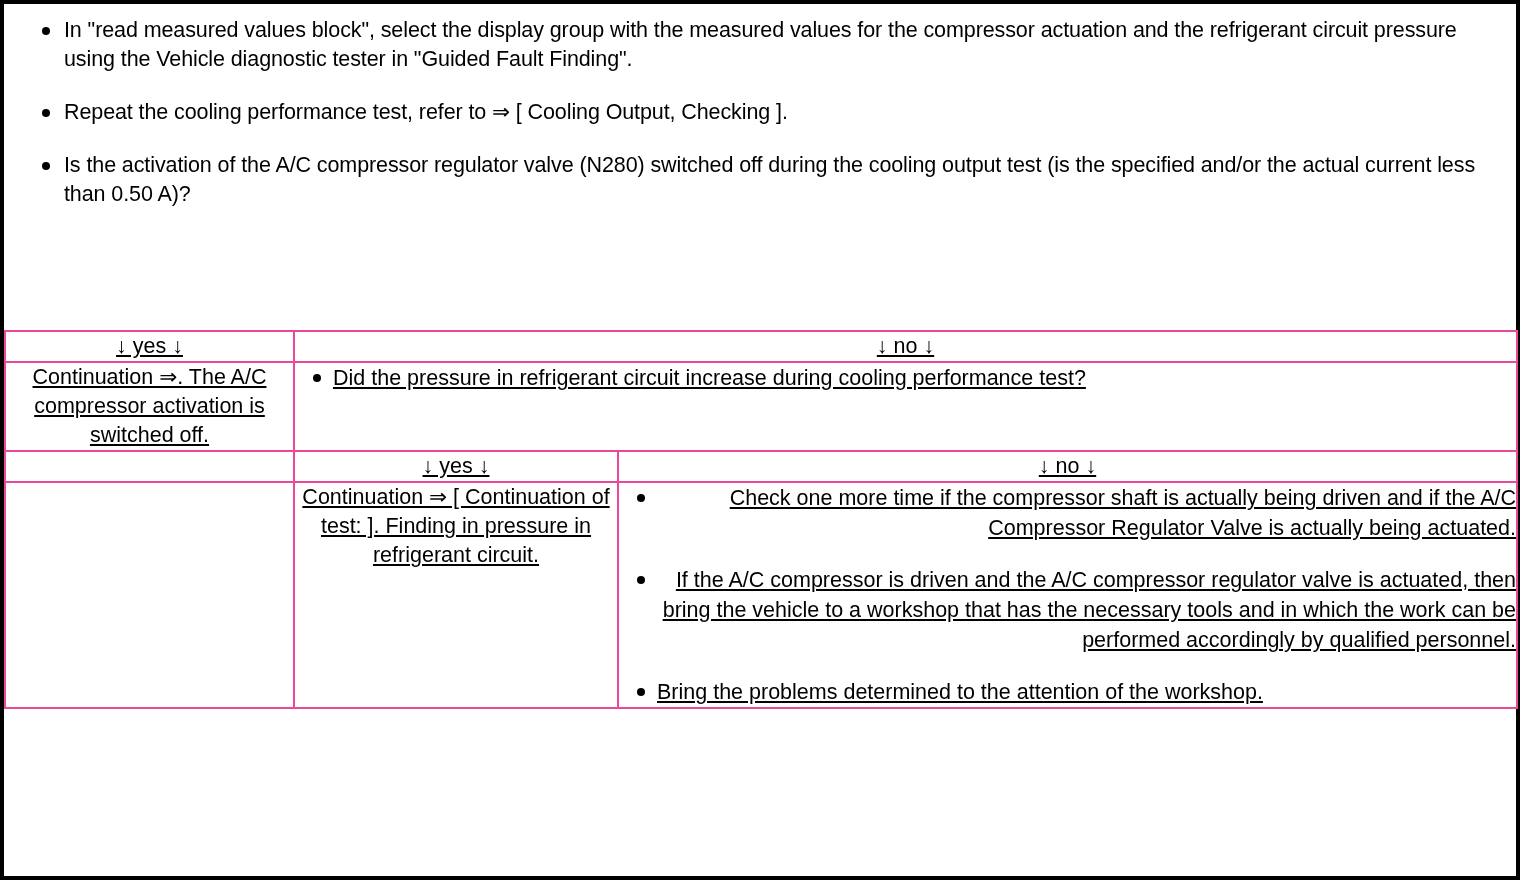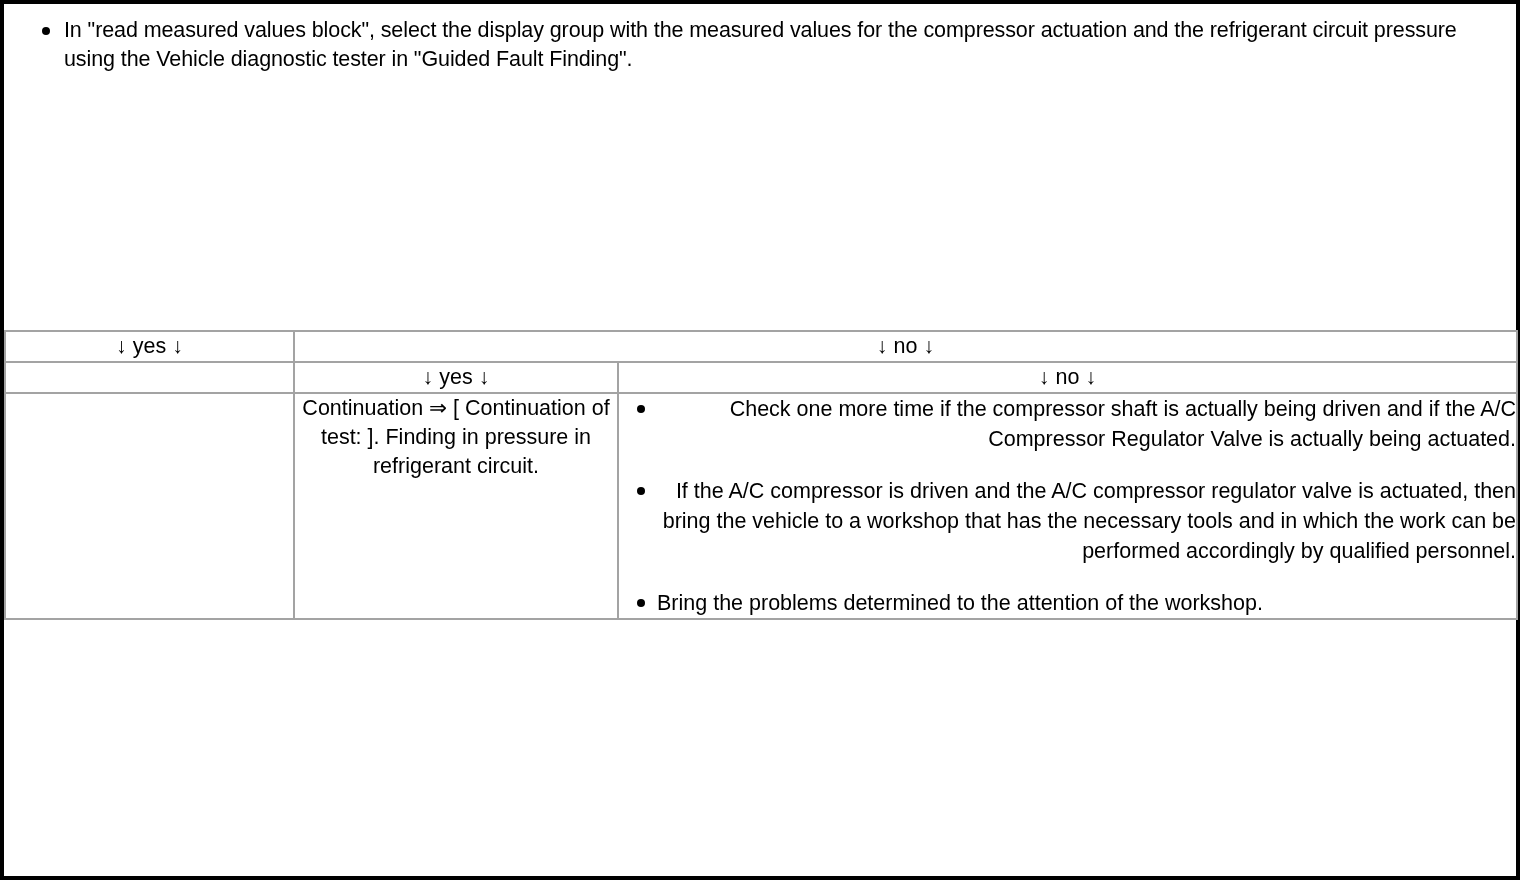--- a/index.html
+++ b/index.html
@@ -59,25 +59,26 @@
 
   
   table.decision {
     border-collapse: collapse;
     table-layout: fixed;
     width: 1512px;
     margin: 0;
   }
 
   table.decision td {
-    border: 2px solid #a3a3a3;
+    border: 2px solid #ec4899;
     vertical-align: top;
     padding: 0;
     font-size: 21.5px;
     line-height: 29px;
+    text-decoration: underline;
   }
   td.blank-cell-nb {
     border-left: 0;
   }
 
   .hdr {
     text-align: center;
     padding: 7px 4px 7px 4px;
     white-space: nowrap;
   }
@@ -132,36 +133,46 @@
   }
 </style>
 </head>
 <body>
 
 <div id="page">
 
   <div class="intro-block">
     <ul class="bullets">
       <li>In "read measured values block", select the display group with the measured values for the compressor actuation and the refrigerant circuit pressure using the Vehicle diagnostic tester in "Guided Fault Finding".</li>
+      <li>Repeat the cooling performance test, refer to ⇒ [ Cooling Output, Checking ].</li>
+      <li>Is the activation of the A/C compressor regulator valve (N280) switched off during the cooling output test (is the specified and/or the actual current less than 0.50 A)?</li>
     </ul>
   </div>
 
   <table class="decision">
     <colgroup>
       <col style="width:289px">
       <col style="width:324px">
       <col style="width:899px">
     </colgroup>
 
     <tbody>
         <tr>
       <td class="hdr">↓ yes ↓</td>
       <td class="hdr" colspan="2">↓ no ↓</td>
     </tr>
 
+    <tr>
+      <td class="cell-center">Continuation ⇒. The A/C compressor activation is switched off.</td>
+      <td class="cell-body" colspan="2">
+        <ul class="cell-bullets">
+          <li>Did the pressure in refrigerant circuit increase during cooling performance test?</li>
+        </ul>
+      </td>
+    </tr>
 
     <tr>
       <td class="blank-cell-nb"></td>
       <td class="hdr">↓ yes ↓</td>
       <td class="hdr">↓ no ↓</td>
     </tr>
 
     <tr>
       <td class="blank-cell-nb"></td>
       <td class="cell-center">Continuation ⇒ [ Continuation of test: ]. Finding in pressure in refrigerant circuit.</td>

